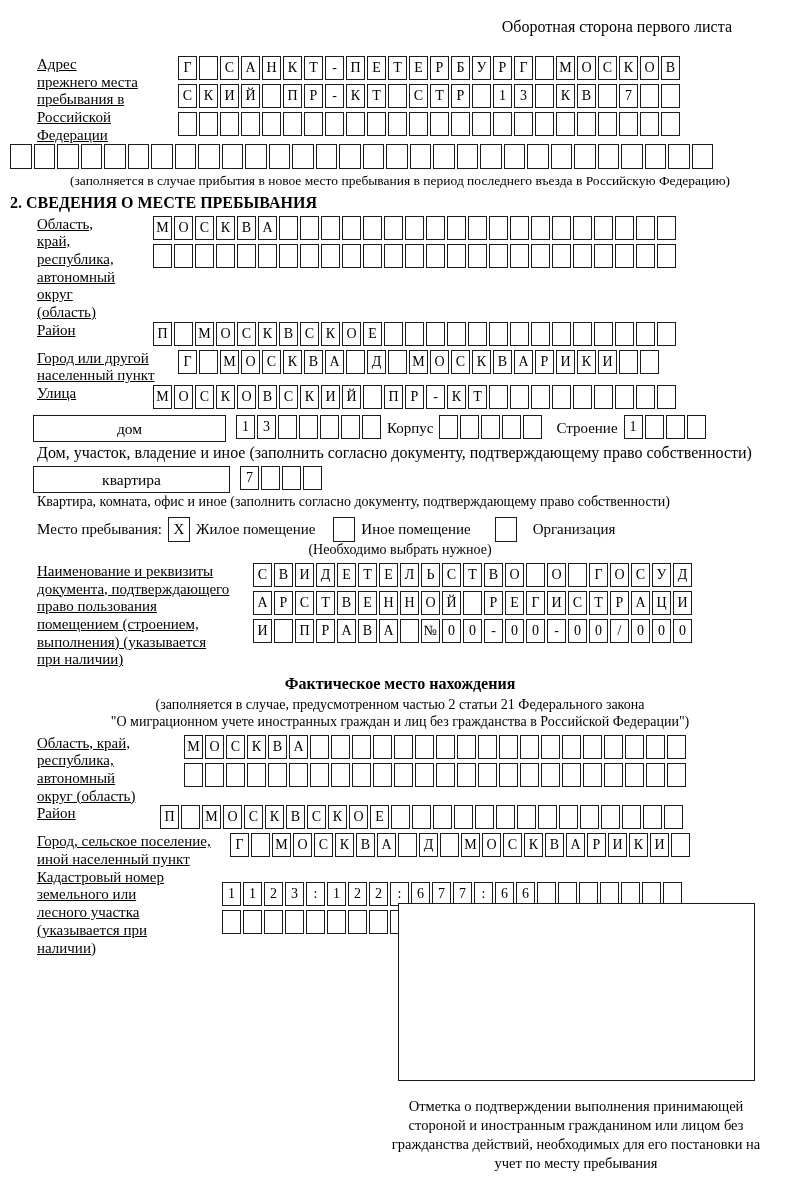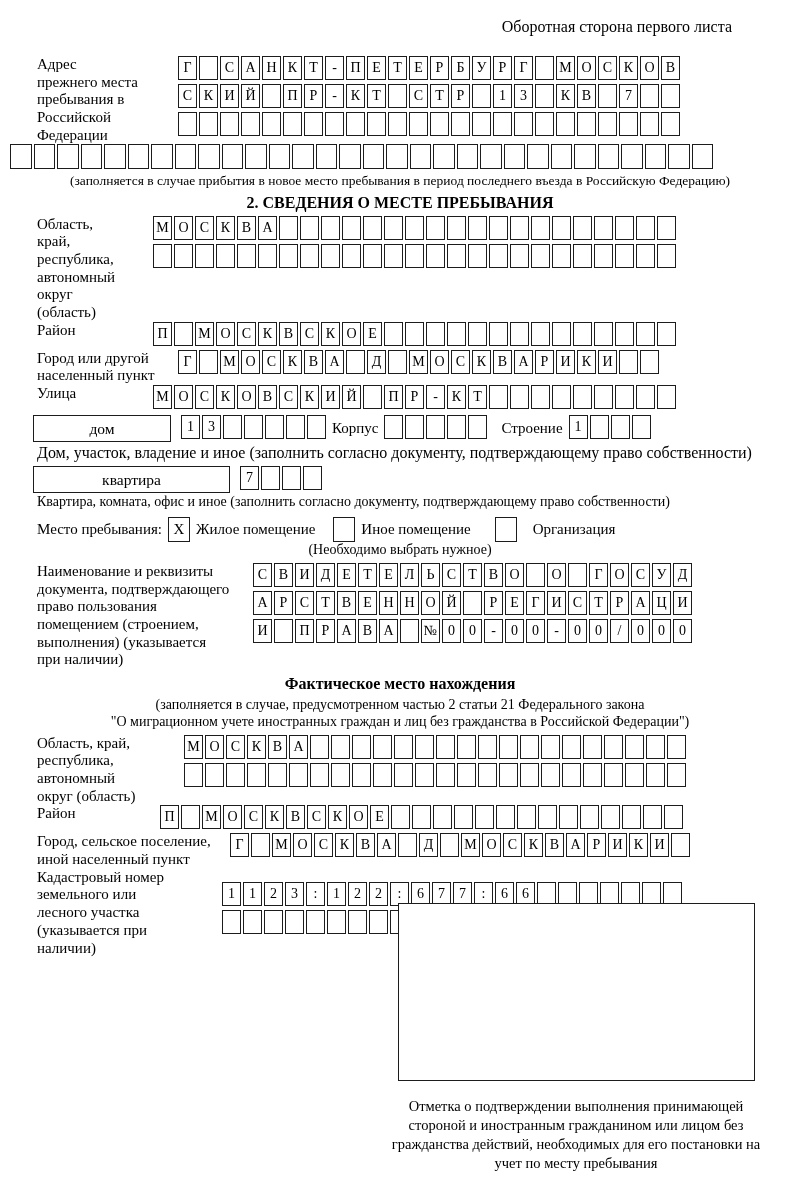--- a/index.html
+++ b/index.html
@@ -7,34 +7,34 @@
   body {
     width: 800px; height: 1180px;
     font-family: "Liberation Serif", "DejaVu Serif", serif;
     color: #000; position: relative; overflow: hidden;
   }
   .page { padding: 18px 10px 0 10px; position: relative; width: 800px; height: 1180px; }
 
   .hdr { text-align: right; padding-right: 58px; font-size: 16px; }
 
   .frow { display: flex; align-items: flex-start; }
-  .lbl { flex: none; font-size: 15px; line-height: 1.18; padding-left: 27px; }
+  .lbl { flex: none; font-size: 15px; line-height: 1.18; padding-left: 27px; text-decoration: underline; }
   .boxcol { flex: none; }
 
   .boxrow { display: flex; gap: 2px; margin-bottom: 4px; }
   .cbox {
     flex: none; width: 19px; height: 24px;
     border: 1.6px solid #1c1c1c;
     font-size: 14px; line-height: 21px; text-align: center;
     background: #fff;
   }
   .wide .cbox { width: 21.5px; height: 25px; }
 
   .note { font-size: 13.5px; text-align: center; line-height: 1.2; }
-  .h2 { font-weight: bold; font-size: 16px; text-align: center; }
+  .h2 { font-weight: bold; font-size: 16px; text-align: left; }
   .hcenter { font-weight: bold; font-size: 16px; text-align: center; }
 
   .typebox {
     flex: none; height: 27px; border: 1.6px solid #1c1c1c;
     display: flex; align-items: center; justify-content: center;
     font-size: 15.5px; background: #fff;
   }
   .inline-lbl { font-size: 15px; line-height: 27px; flex: none; }
 
   .stayrow { display: flex; align-items: center; gap: 6px; padding-left: 27px; font-size: 15px; }
@@ -321,21 +321,21 @@
         <span class="cbox"></span>
         <span class="cbox"></span>
         <span class="cbox"></span>
         <span class="cbox"></span>
         <span class="cbox"></span>
         <span class="cbox"></span>
       </div>
   </div>
 
   <div class="frow mt2" style="padding-left:23px; gap:6px;">
-    <div class="typebox" style="width:138px;">дом</div>
+    <div class="typebox" style="width:193px;">дом</div>
     <div class="boxrow" style="margin-left:4px;">
         <span class="cbox">1</span>
         <span class="cbox">3</span>
         <span class="cbox"></span>
         <span class="cbox"></span>
         <span class="cbox"></span>
         <span class="cbox"></span>
         <span class="cbox"></span>
       </div>
     <div class="inline-lbl">Корпус</div>

